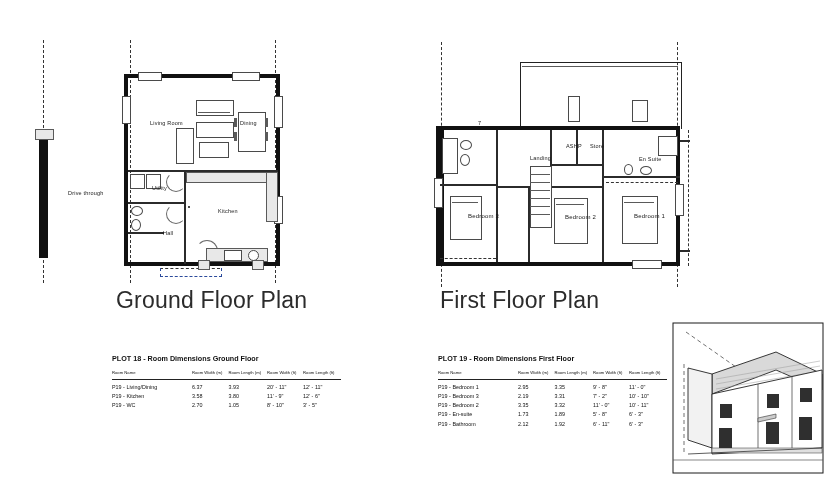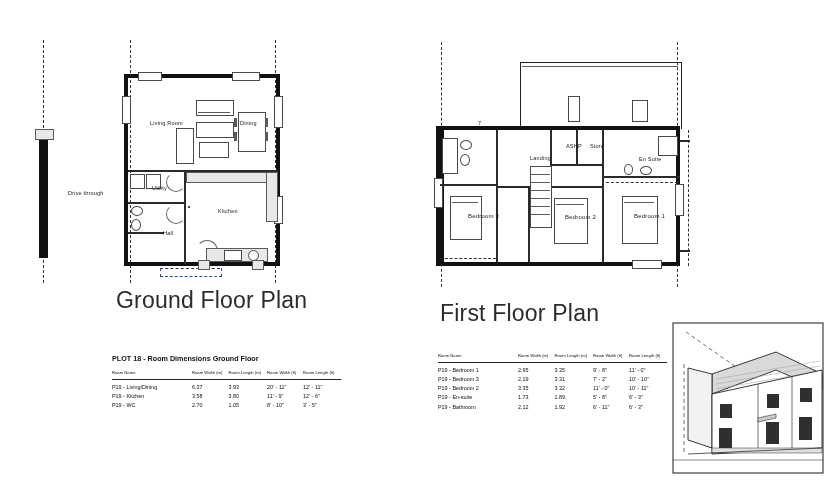--- a/index.html
+++ b/index.html
@@ -244,21 +244,21 @@
 
     <div class="roomlabel" style="left:130px;top:155px;">Landing</div>
     <div class="roomlabel" style="left:166px;top:143px;">ASHP</div>
     <div class="roomlabel" style="left:190px;top:143px;">Store</div>
     <div class="roomlabel" style="left:239px;top:156px;">En Suite</div>
     <div class="roomlabel big" style="left:68px;top:213px;">Bedroom 3</div>
     <div class="roomlabel big" style="left:165px;top:214px;">Bedroom 2</div>
     <div class="roomlabel big" style="left:234px;top:213px;">Bedroom 1</div>
     <div class="roomlabel" style="left:78px;top:120px;">7</div>
 
-    <div class="plan-title" style="left:40px;top:300px;">First Floor Plan</div>
+    <div class="plan-title" style="left:40px;top:287px;">First Floor Plan</div>
   </div>
 
   <div class="tbl" style="left:112px;top:354px;width:250px;">
     <div class="tbl-title">PLOT 18 - Room Dimensions Ground Floor</div>
     <table class="dims">
       <thead>
         <tr>
           <th style="width:74px;">Room Name</th>
           <th style="width:26px;">Room Width (m)</th>
           <th style="width:28px;">Room Length (m)</th>
@@ -286,20 +286,21 @@
           <td>2.70</td>
           <td>1.05</td>
           <td>8' - 10"</td>
           <td>3' - 5"</td>
         </tr>
       </tbody>
     </table>
   </div>
 
   <div class="tbl" style="left:438px;top:354px;width:250px;">
+    <div class="tbl-title">PLOT 19 - Room Dimensions First Floor</div>
     <table class="dims">
       <thead>
         <tr>
           <th style="width:74px;">Room Name</th>
           <th style="width:26px;">Room Width (m)</th>
           <th style="width:28px;">Room Length (m)</th>
           <th style="width:30px;">Room Width (ft)</th>
           <th style="width:32px;">Room Length (ft)</th>
         </tr>
       </thead>

